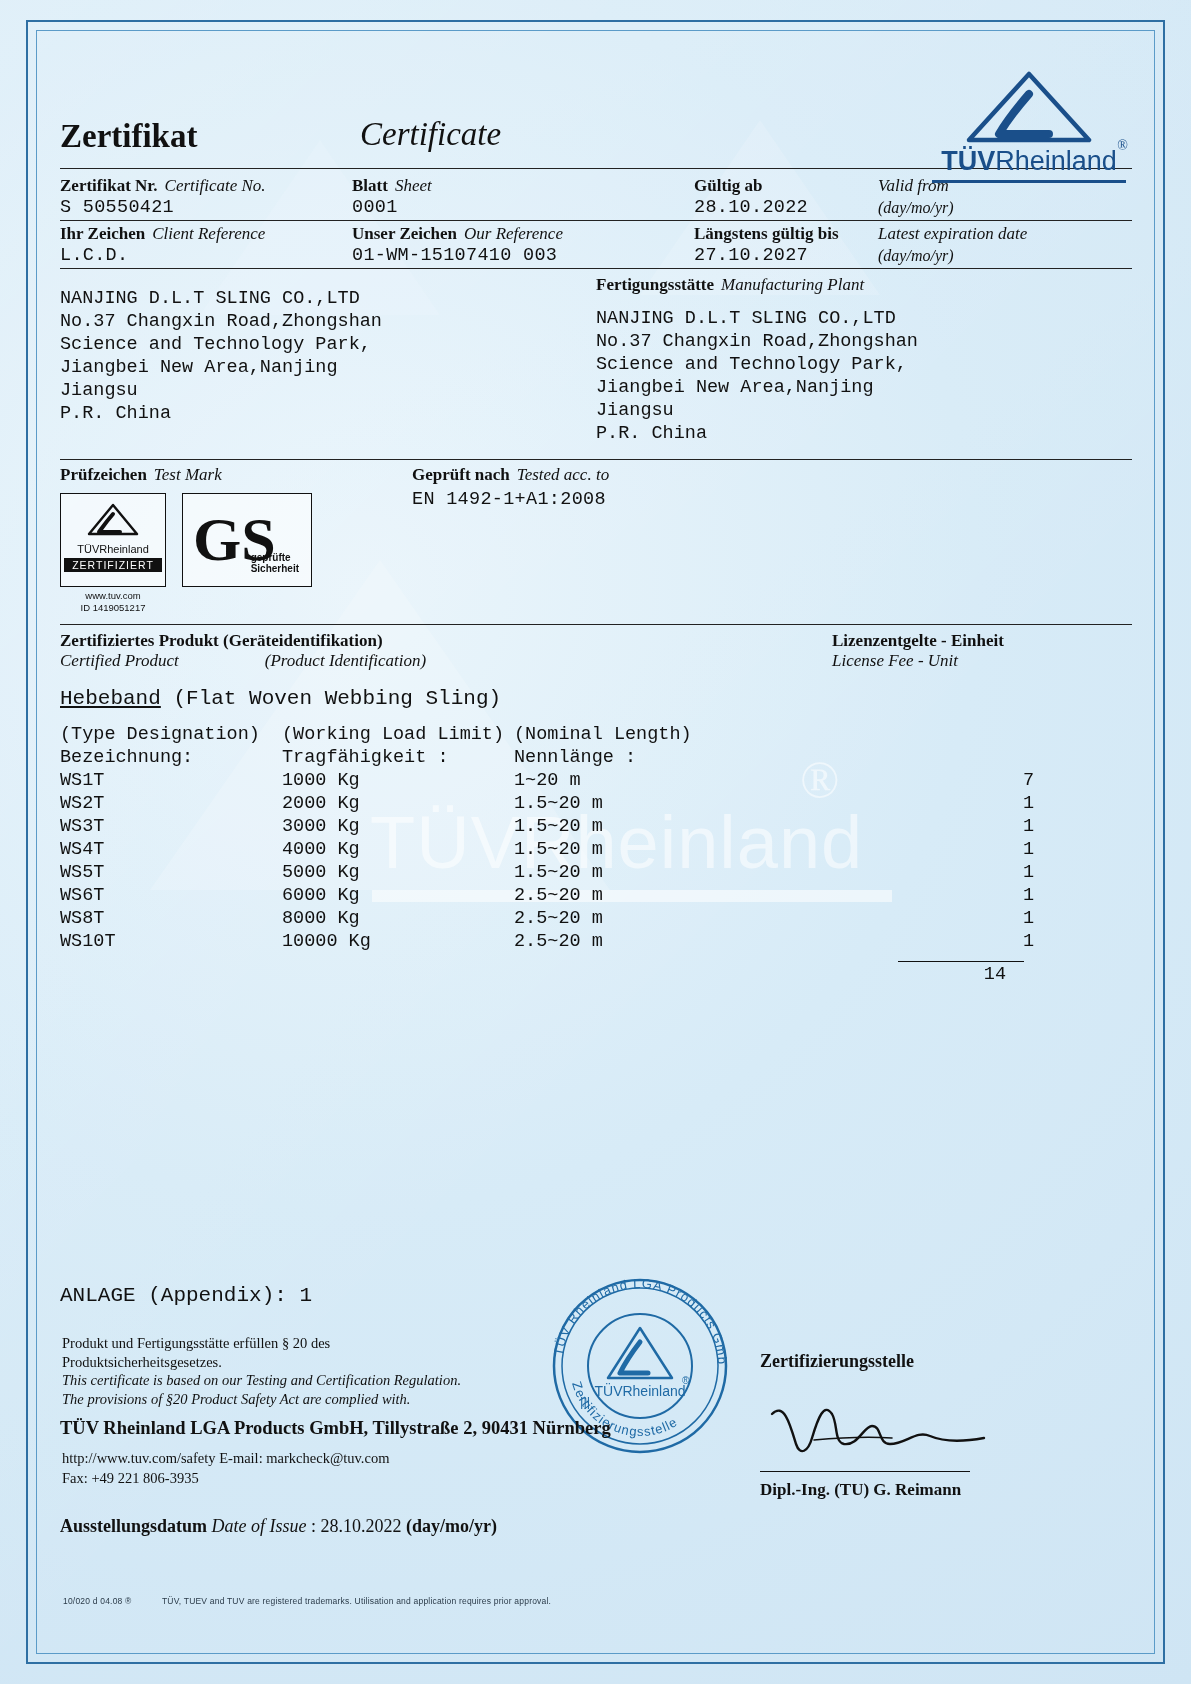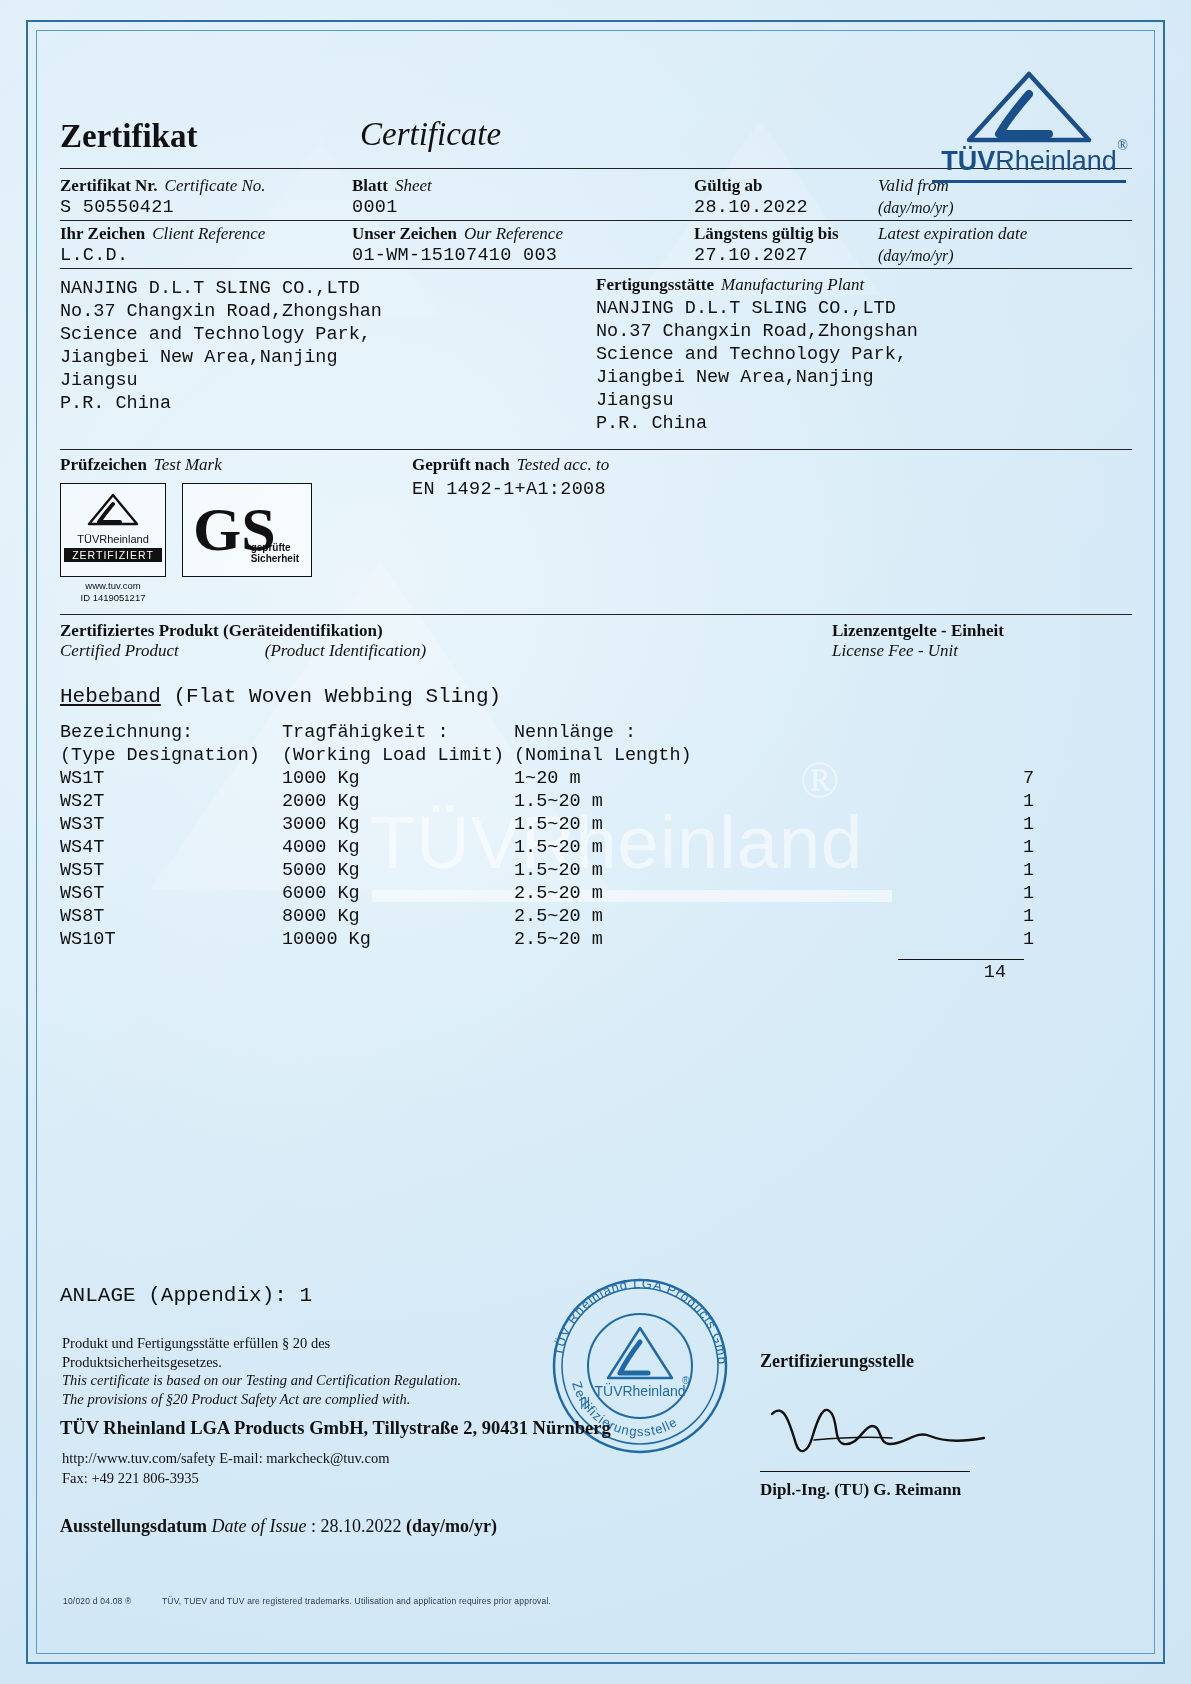--- a/index.html
+++ b/index.html
@@ -181,21 +181,21 @@
     display: flex;
     margin-top: 6px;
   }
   .two-col > div { width: 536px; }
   .addr {
     font-family: "Liberation Mono", monospace;
     font-size: 18.5px;
     line-height: 23px;
     color: #111;
     white-space: pre;
-    margin-top: 2px;
+    margin-top: 12px;
   }
 
   
   .testmark {
     display: flex;
     margin-top: 5px;
   }
   .tm-left { width: 352px; }
   .tm-right { flex: 1; }
   .marks-row {
@@ -275,21 +275,21 @@
     font-size: 17px;
     font-style: italic;
     color: #111;
   }
   .ph-en .pad { display: inline-block; width: 86px; }
 
   .prod-title {
     font-family: "Liberation Mono", monospace;
     font-size: 21px;
     color: #111;
-    margin-top: 24px;
+    margin-top: 16px;
   }
   .prod-title u { text-decoration: underline; }
 
   table.ptable {
     margin-top: 13px;
     border-collapse: collapse;
     font-family: "Liberation Mono", monospace;
     font-size: 18.5px;
     color: #111;
   }
@@ -560,29 +560,29 @@
         <div class="ph-de">Lizenzentgelte - Einheit</div>
         <div class="ph-en">License Fee - Unit</div>
       </div>
     </div>
 
     <div class="prod-title"><u>Hebeband</u> <span>(Flat Woven Webbing Sling)</span></div>
 
     <table class="ptable">
       <tbody>
         <tr>
+          <td class="tcol1">(Type Designation)</td>
+          <td class="tcol2">(Working Load Limit)</td>
+          <td class="tcol3">(Nominal Length)</td>
+          <td class="tcol4"></td>
+        </tr>
+        <tr>
           <td class="tcol1">Bezeichnung:</td>
           <td class="tcol2">Tragfähigkeit :</td>
           <td class="tcol3">Nennlänge :</td>
-          <td class="tcol4"></td>
-        </tr>
-        <tr>
-          <td class="tcol1">(Type Designation)</td>
-          <td class="tcol2">(Working Load Limit)</td>
-          <td class="tcol3">(Nominal Length)</td>
           <td class="tcol4"></td>
         </tr>
 
         <tr>
           <td class="tcol1">WS1T</td>
           <td class="tcol2">1000 Kg</td>
           <td class="tcol3">1~20 m</td>
           <td class="tcol4">7</td>
         </tr>
         <tr>

